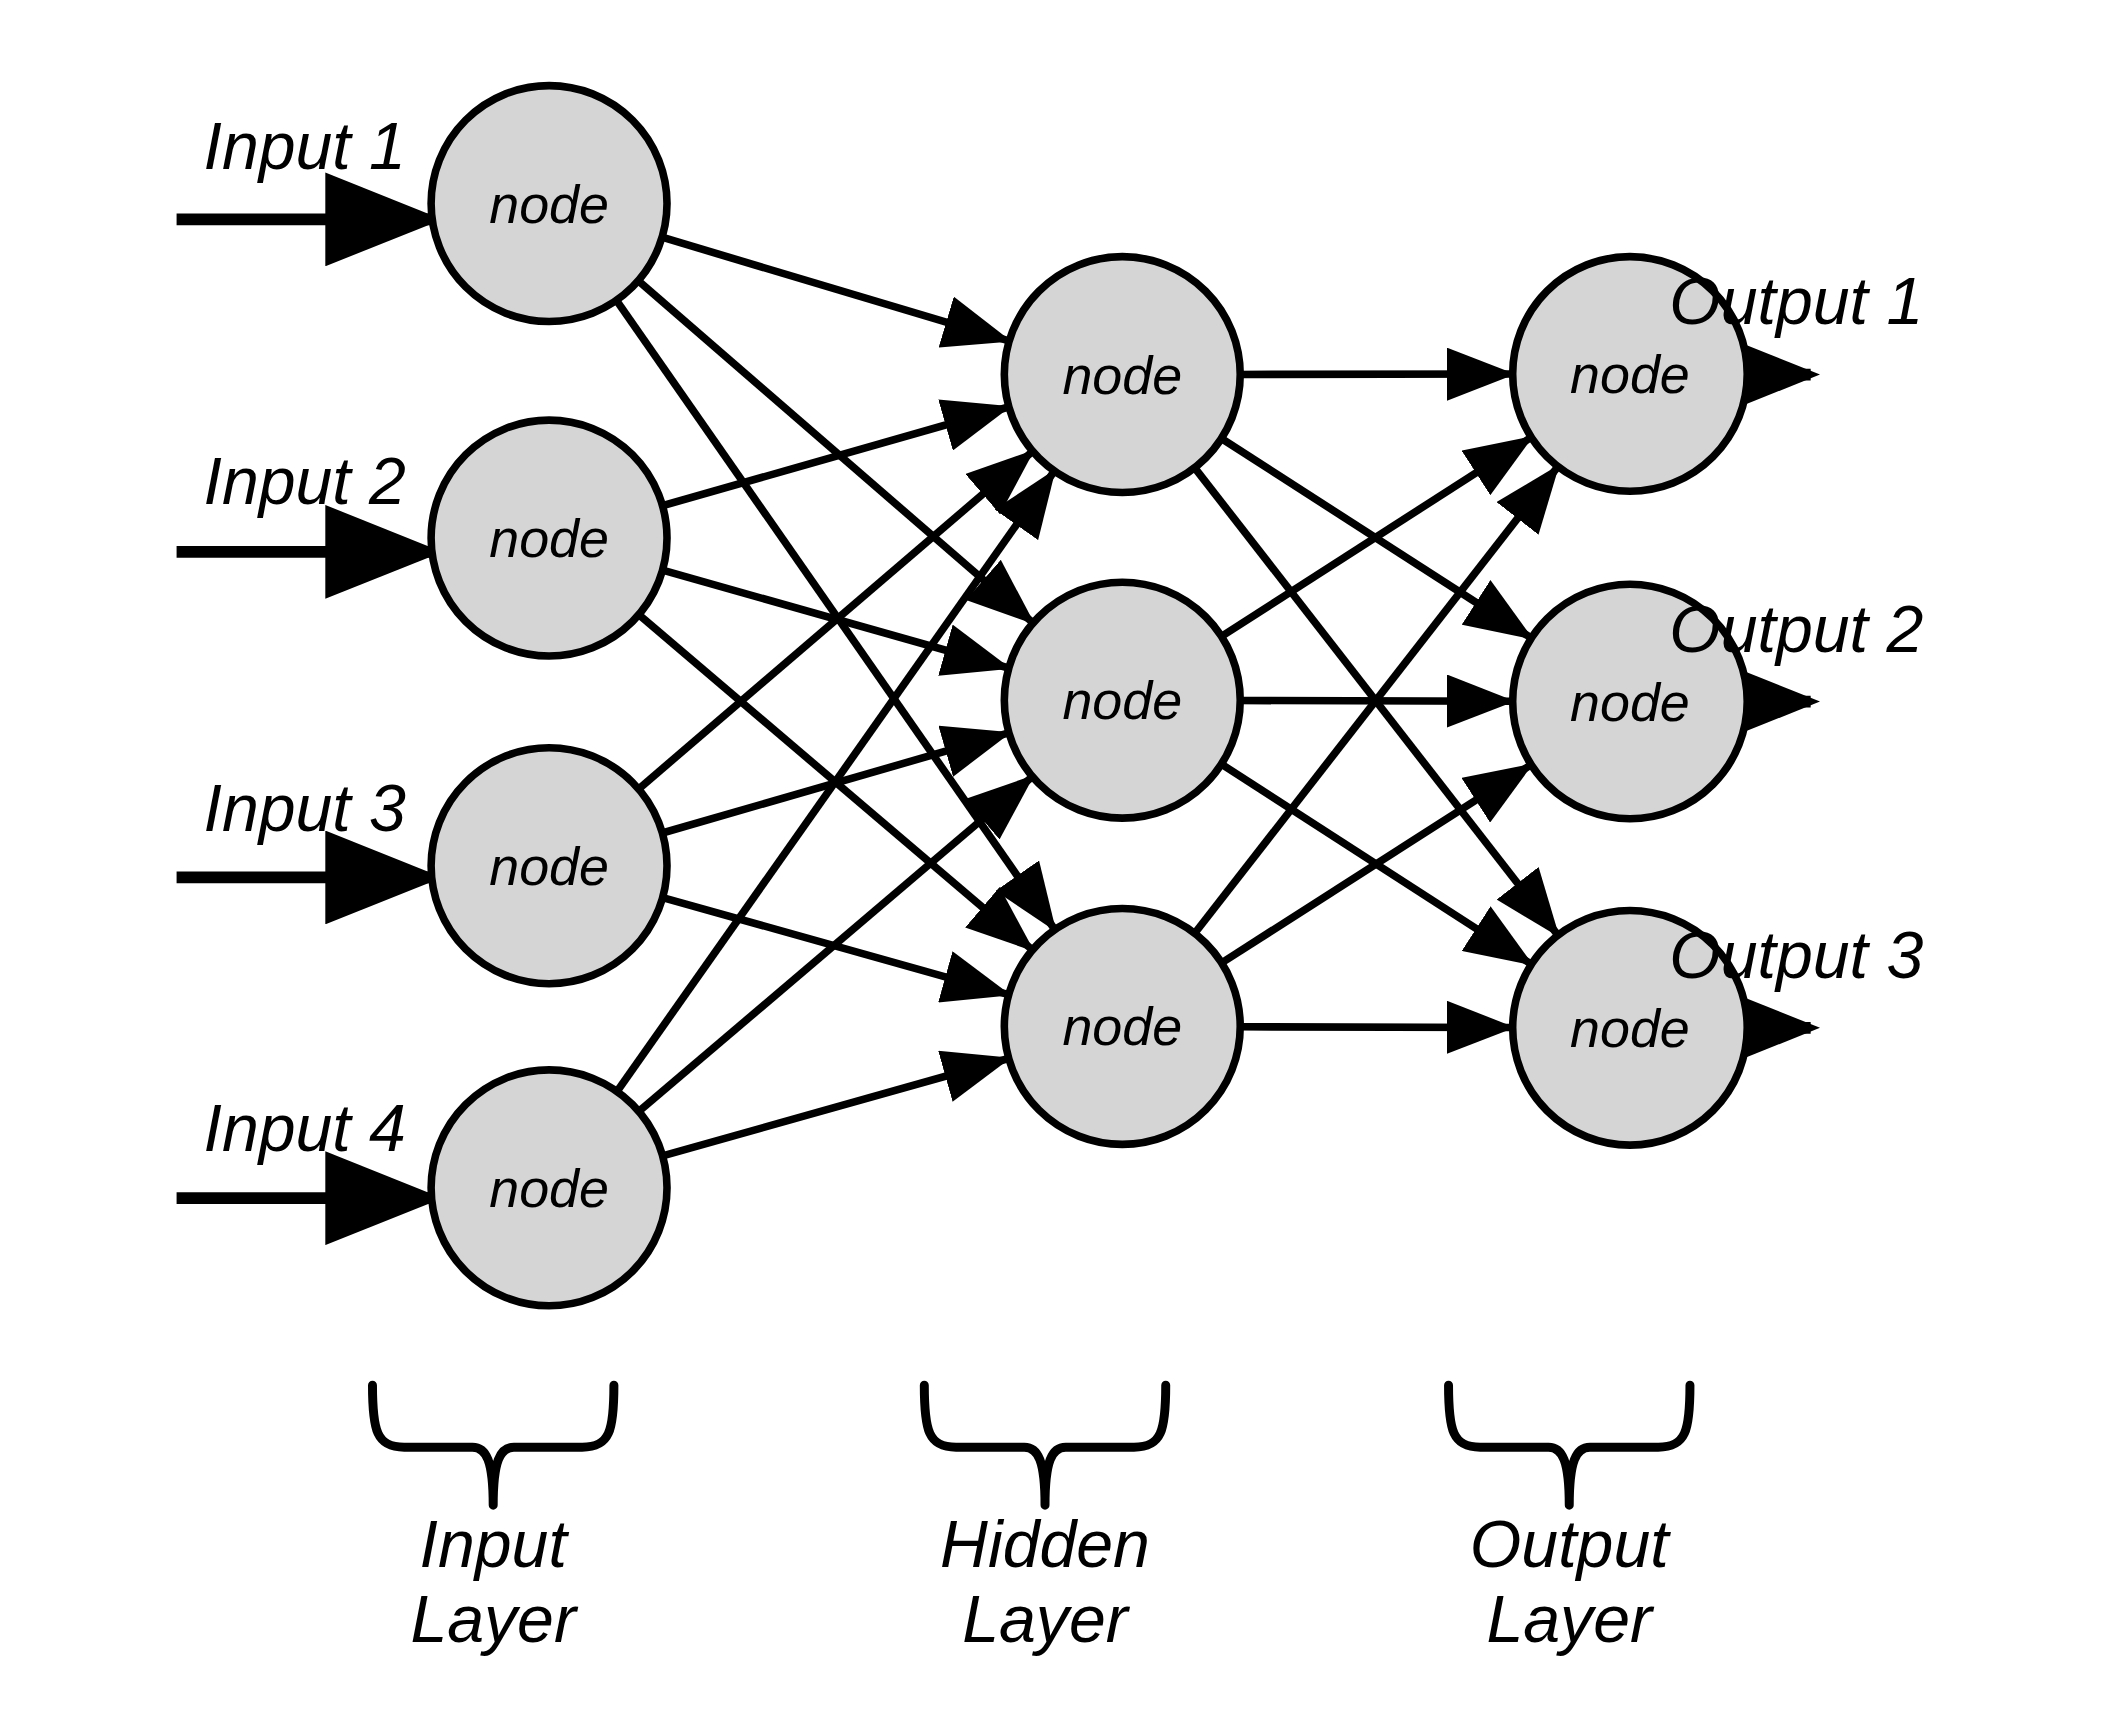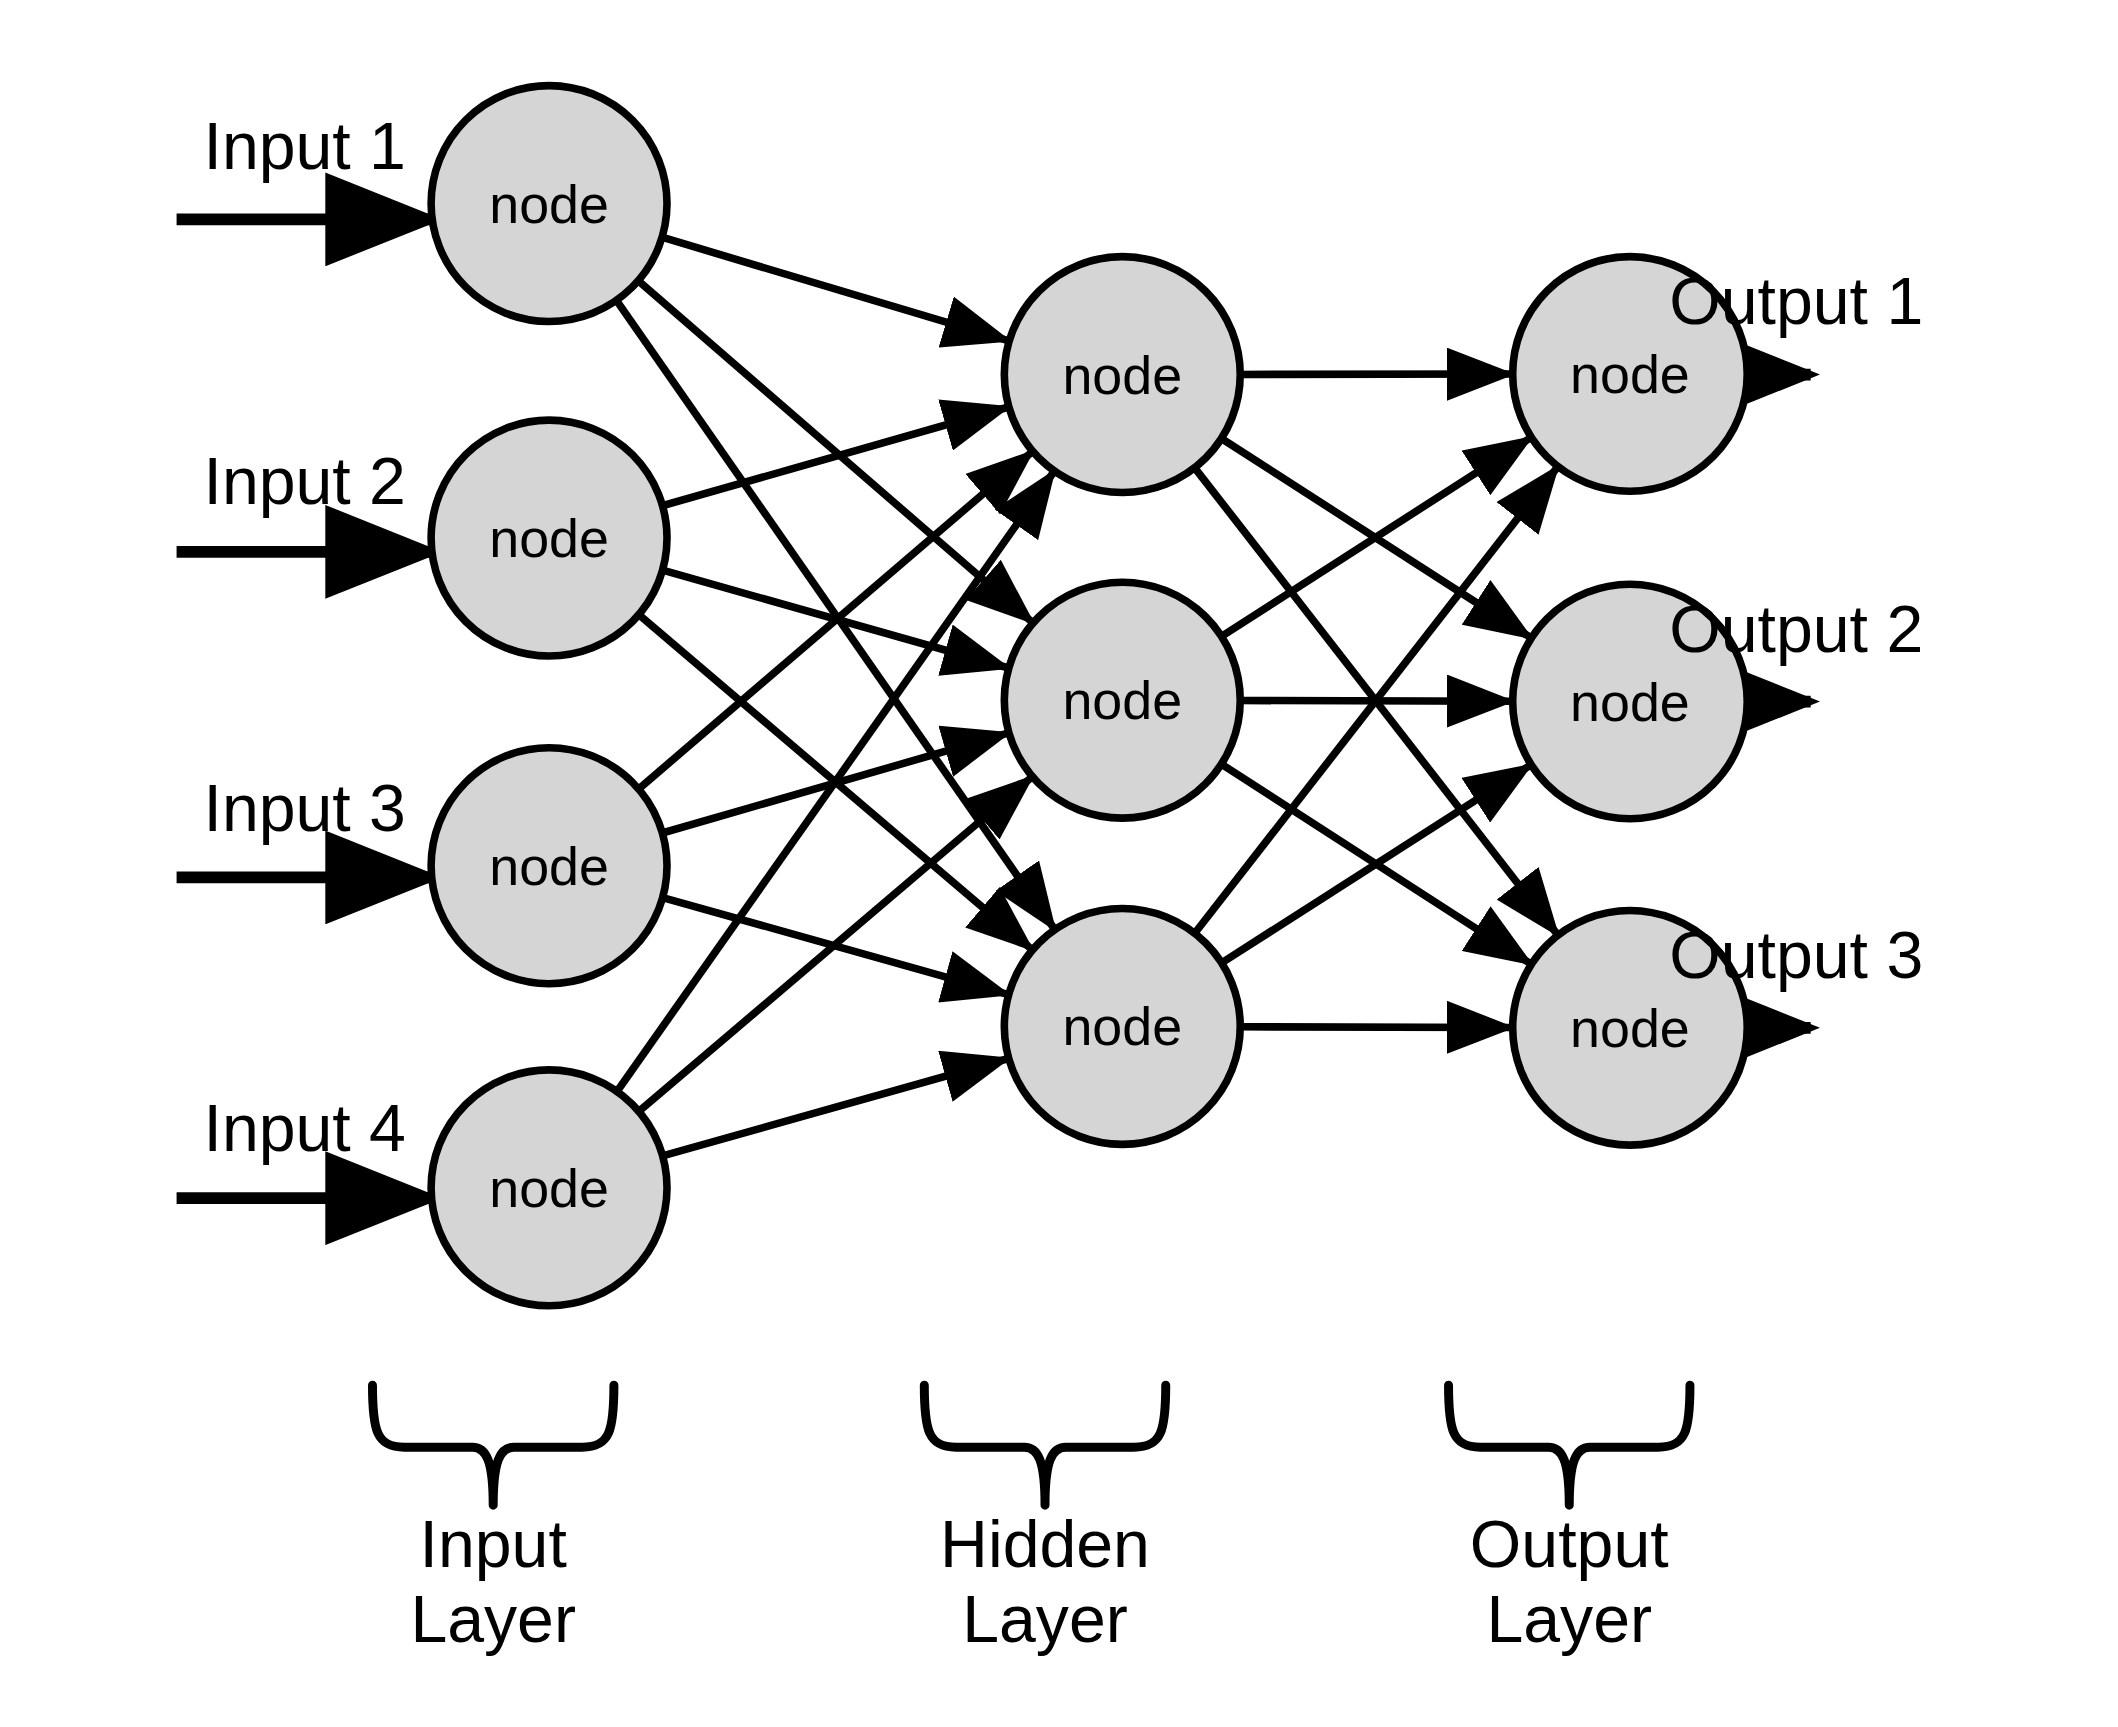--- a/index.html
+++ b/index.html
@@ -2,20 +2,21 @@
 <html style="font-size:11px"><head>
 <meta charset="utf-8">
 <style>
   html,body{margin:0;padding:0;background:#ffffff;}
   #stage{
     position:relative;
     width:2119px;height:1728px;
     background:#ffffff;
     font-family:"Liberation Sans", sans-serif;
     overflow:hidden;
+    font-style:italic;
   }
   svg#net{position:absolute;left:0;top:0;width:2119px;height:1728px;}
   .node-circle{fill:#d5d5d5;stroke:#000000;stroke-width:11;}
   .node-label{font-family:"Liberation Sans", sans-serif;font-size:78px;fill:#000000;
                text-anchor:middle;dominant-baseline:central;}
   .io-label{font-family:"Liberation Sans", sans-serif;font-size:96px;fill:#000000;}
   .layer-label{font-family:"Liberation Sans", sans-serif;font-size:96px;fill:#000000;
                text-anchor:middle;}
   .edge{stroke:#000000;stroke-width:11;fill:none;}
   .io-arrow{stroke:#000000;stroke-width:17;fill:none;}

